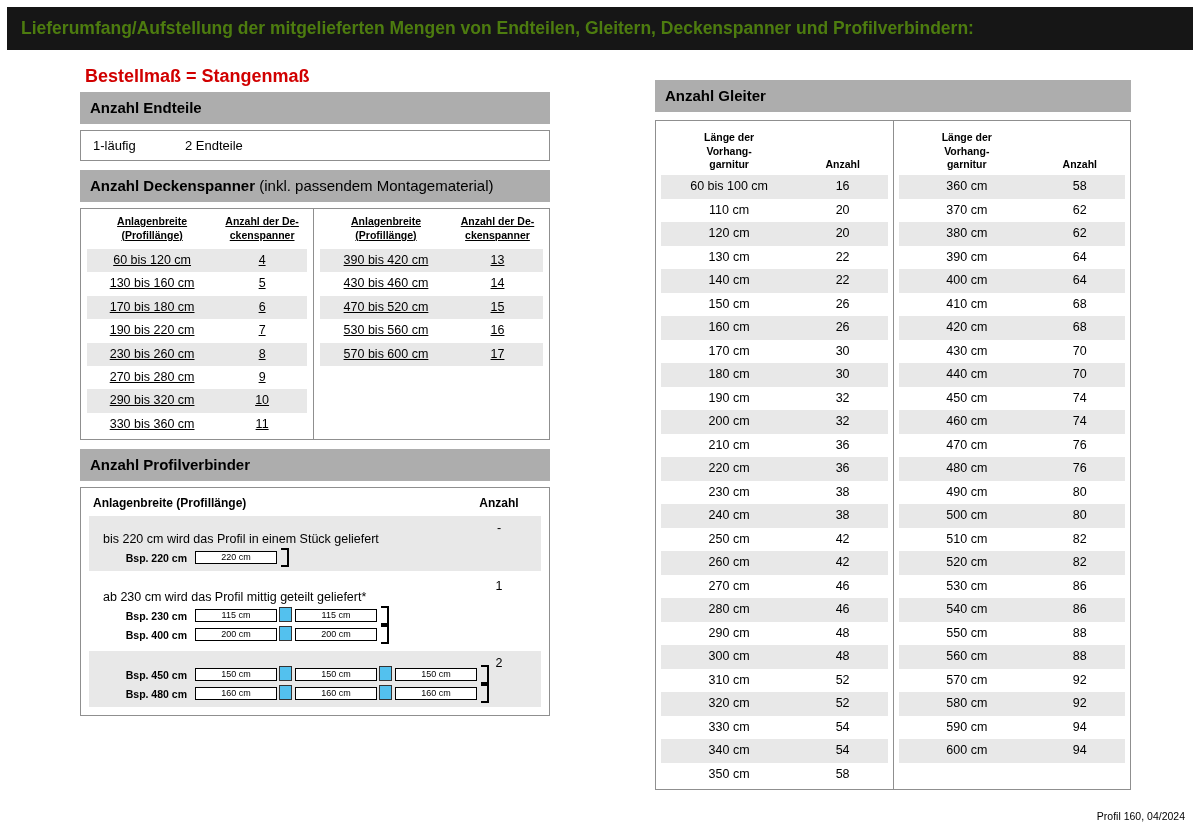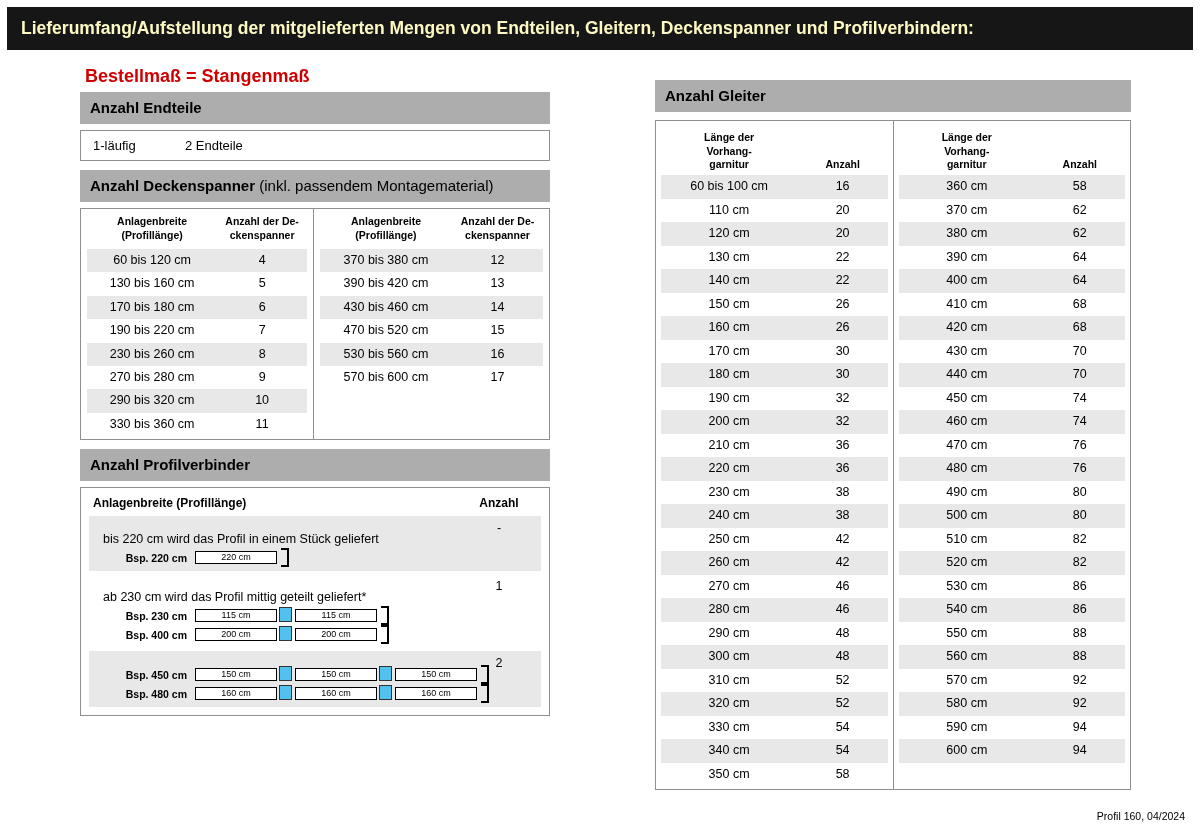--- a/index.html
+++ b/index.html
@@ -10,38 +10,38 @@
   :root{
     --accent-red:#d10000;
     --section-header-gray:#adadad;
     --stripe-gray:#e8e8e8;
     --profile-connector-blue:#53c1ee;
     --footnote-highlight-blue:#7ed3f3;
     --border-gray:#8f8f8f;
   }
   .titlebar{
     position:absolute;left:7px;top:7px;width:1186px;height:43px;box-sizing:border-box;
-    background:#161616;color:#fef9c3;font-size:17.5px;font-weight:bold;line-height:43px;
+    background:#161616;color:#4d7c0f;font-size:17.5px;font-weight:bold;line-height:43px;
     padding-left:14px;white-space:nowrap;
   }
   .order-note{position:absolute;left:85px;top:66px;color:var(--accent-red);font-weight:bold;font-size:18px;}
   .left-col{position:absolute;left:80px;top:92px;width:470px;}
   .right-col{position:absolute;left:655px;top:80px;width:476px;}
   .bar-header{
     background:var(--section-header-gray);height:32px;line-height:32px;padding-left:10px;
     font-size:15px;font-weight:bold;
   }
   .bar-header .normal{font-weight:normal;}
   .boxed{border:1px solid var(--border-gray);box-sizing:border-box;}
   
   .endteile-box{height:31px;display:flex;align-items:center;padding-left:12px;font-size:13px;margin:6px 0 9px;}
   .endteile-box .lbl{width:92px;}
   
   .ds-tables{display:flex;margin:6px 0 9px;height:232px;}
-  .ds-box{width:234px;padding:6px 6px 4px;}
+  .ds-box{width:234px;padding:6px 6px 4px;text-decoration:underline;}
   .ds-box.rightbox{margin-left:-1px;width:237px;}
   .ds-head{display:flex;font-size:10.5px;font-weight:bold;text-align:center;height:34px;line-height:1.3;}
   .ds-head span{white-space:pre-line;}
   .h-c1{flex:1.45;}
   .h-c2{flex:1;}
   .trows > div{display:flex;height:23.4px;line-height:23.4px;font-size:12.5px;text-align:center;}
   .trows > div:nth-of-type(odd){background:var(--stripe-gray);}
   .trows .c1{flex:1.45;}
   .trows .c2{flex:1;}
   .ds-note{padding:7px 12px;font-size:11px;line-height:1.45;margin-bottom:13px;}
@@ -154,24 +154,20 @@
     </div>
     <div class="ds-box boxed rightbox">
       <div class="ds-head">
         <span class="h-c1">Anlagenbreite
 (Profillänge)</span>
         <span class="h-c2">Anzahl der De-
 ckenspanner</span>
       </div>
       <div class="trows">
 
-          <div class="trow">
-            <span class="c1">370 bis 380 cm</span>
-            <span class="c2">12</span>
-          </div>
 
           <div class="trow">
             <span class="c1">390 bis 420 cm</span>
             <span class="c2">13</span>
           </div>
 
           <div class="trow">
             <span class="c1">430 bis 460 cm</span>
             <span class="c2">14</span>
           </div>

